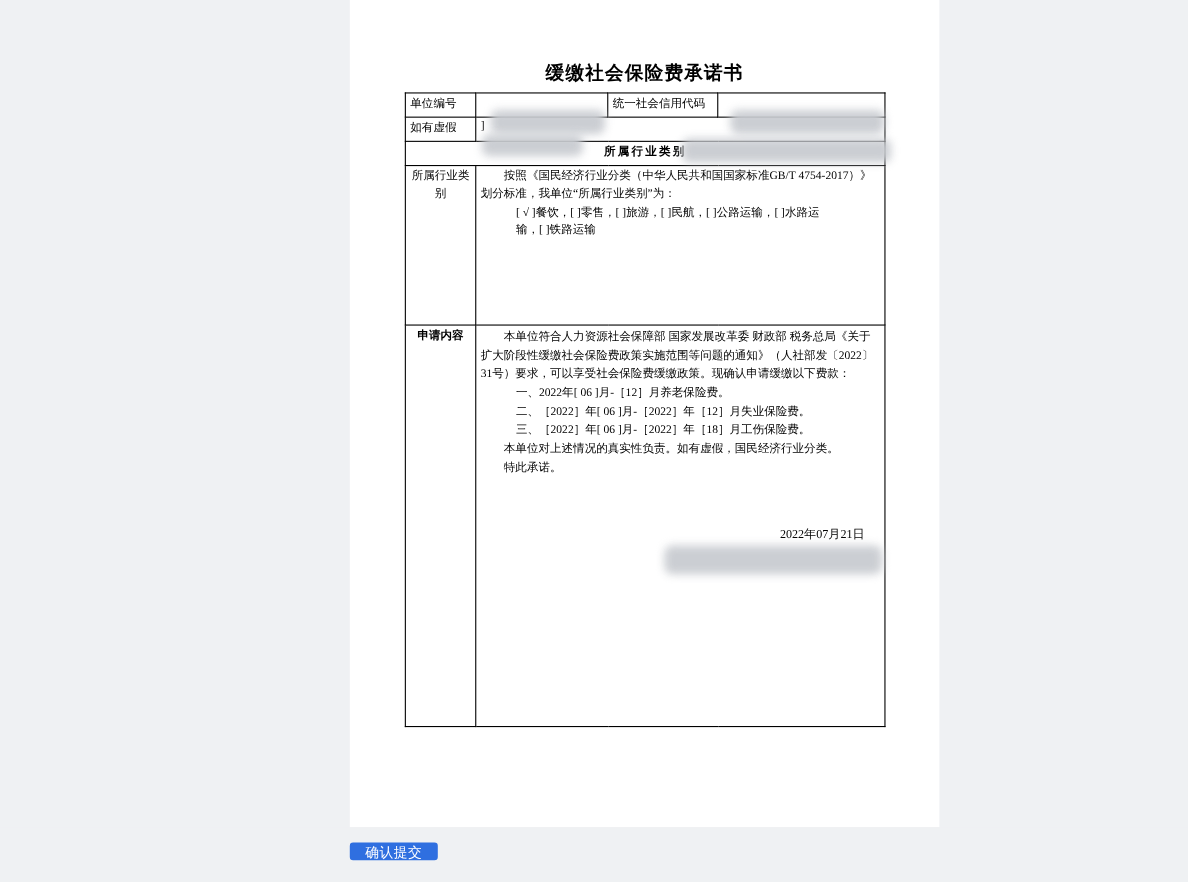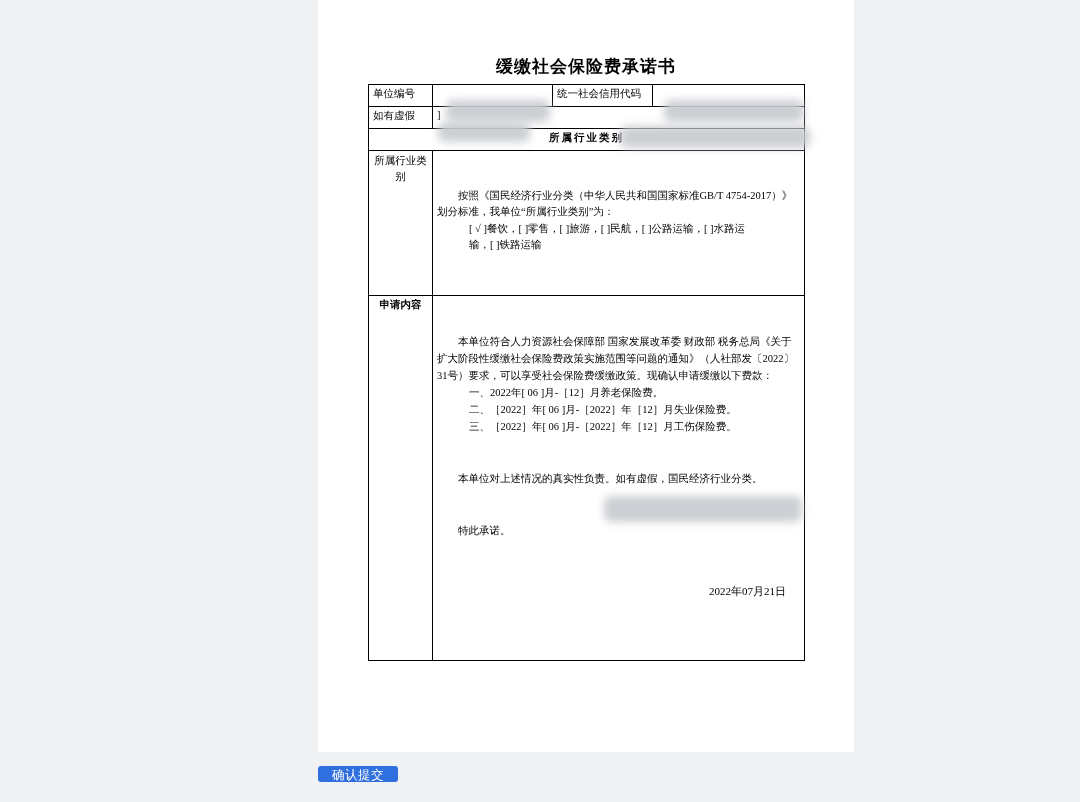--- a/index.html
+++ b/index.html
@@ -107,21 +107,21 @@
     font-size: 11.5px;
     margin-left: 40px;
   }
   td.apply-body {
     height: 360px;
     font-size: 10.5px;
     line-height: 1.62;
     padding: 10px 6px 6px 6px;
     position: relative;
   }
-  .indent { text-indent: 2em; display: block; margin-top: 35px; }
+  .indent { text-indent: 2em; display: block; }
   .line { display: block; padding-left: 32px; }
   .date-line {
     display: block;
     text-align: right;
     padding-right: 14px;
     margin-top: 44px;
     font-size: 11px;
   }
   
   .redact {
@@ -210,21 +210,21 @@
               <span class="line">[ √ ]餐饮，[  ]零售，[  ]旅游，[  ]民航，[  ]公路运输，[  ]水路运</span>
               <span class="line">输，[  ]铁路运输</span>
             </td>
           </tr>
           <tr>
             <td class="apply-label">申请内容</td>
             <td class="apply-body" colspan="3">
               <span class="indent">本单位符合人力资源社会保障部 国家发展改革委 财政部 税务总局《关于扩大阶段性缓缴社会保险费政策实施范围等问题的通知》（人社部发〔2022〕31号）要求，可以享受社会保险费缓缴政策。现确认申请缓缴以下费款：</span>
               <span class="line">一、2022年[ 06 ]月-［12］月养老保险费。</span>
               <span class="line">二、［2022］年[ 06 ]月-［2022］年［12］月失业保险费。</span>
-              <span class="line">三、［2022］年[ 06 ]月-［2022］年［12］月工伤保险费。</span>
+              <span class="line">三、［2022］年[ 06 ]月-［2022］年［18］月工伤保险费。</span>
               <span class="indent">本单位对上述情况的真实性负责。如有虚假，国民经济行业分类。</span>
               <span class="indent">特此承诺。</span>
               <span class="date-line">2022年07月21日</span>
             </td>
           </tr>
         </tbody>
       </table>
 
     </div>
   </div>

